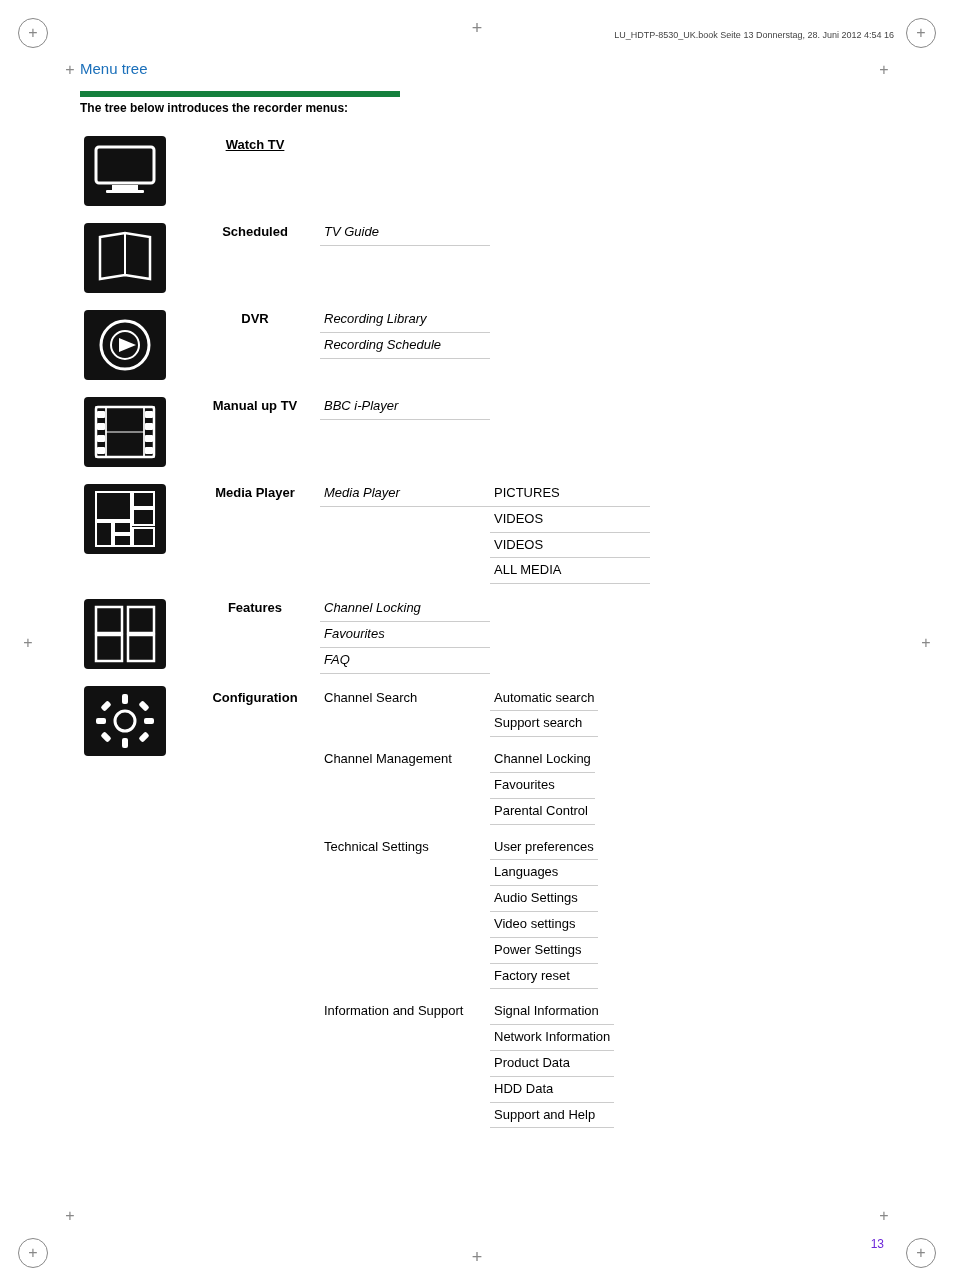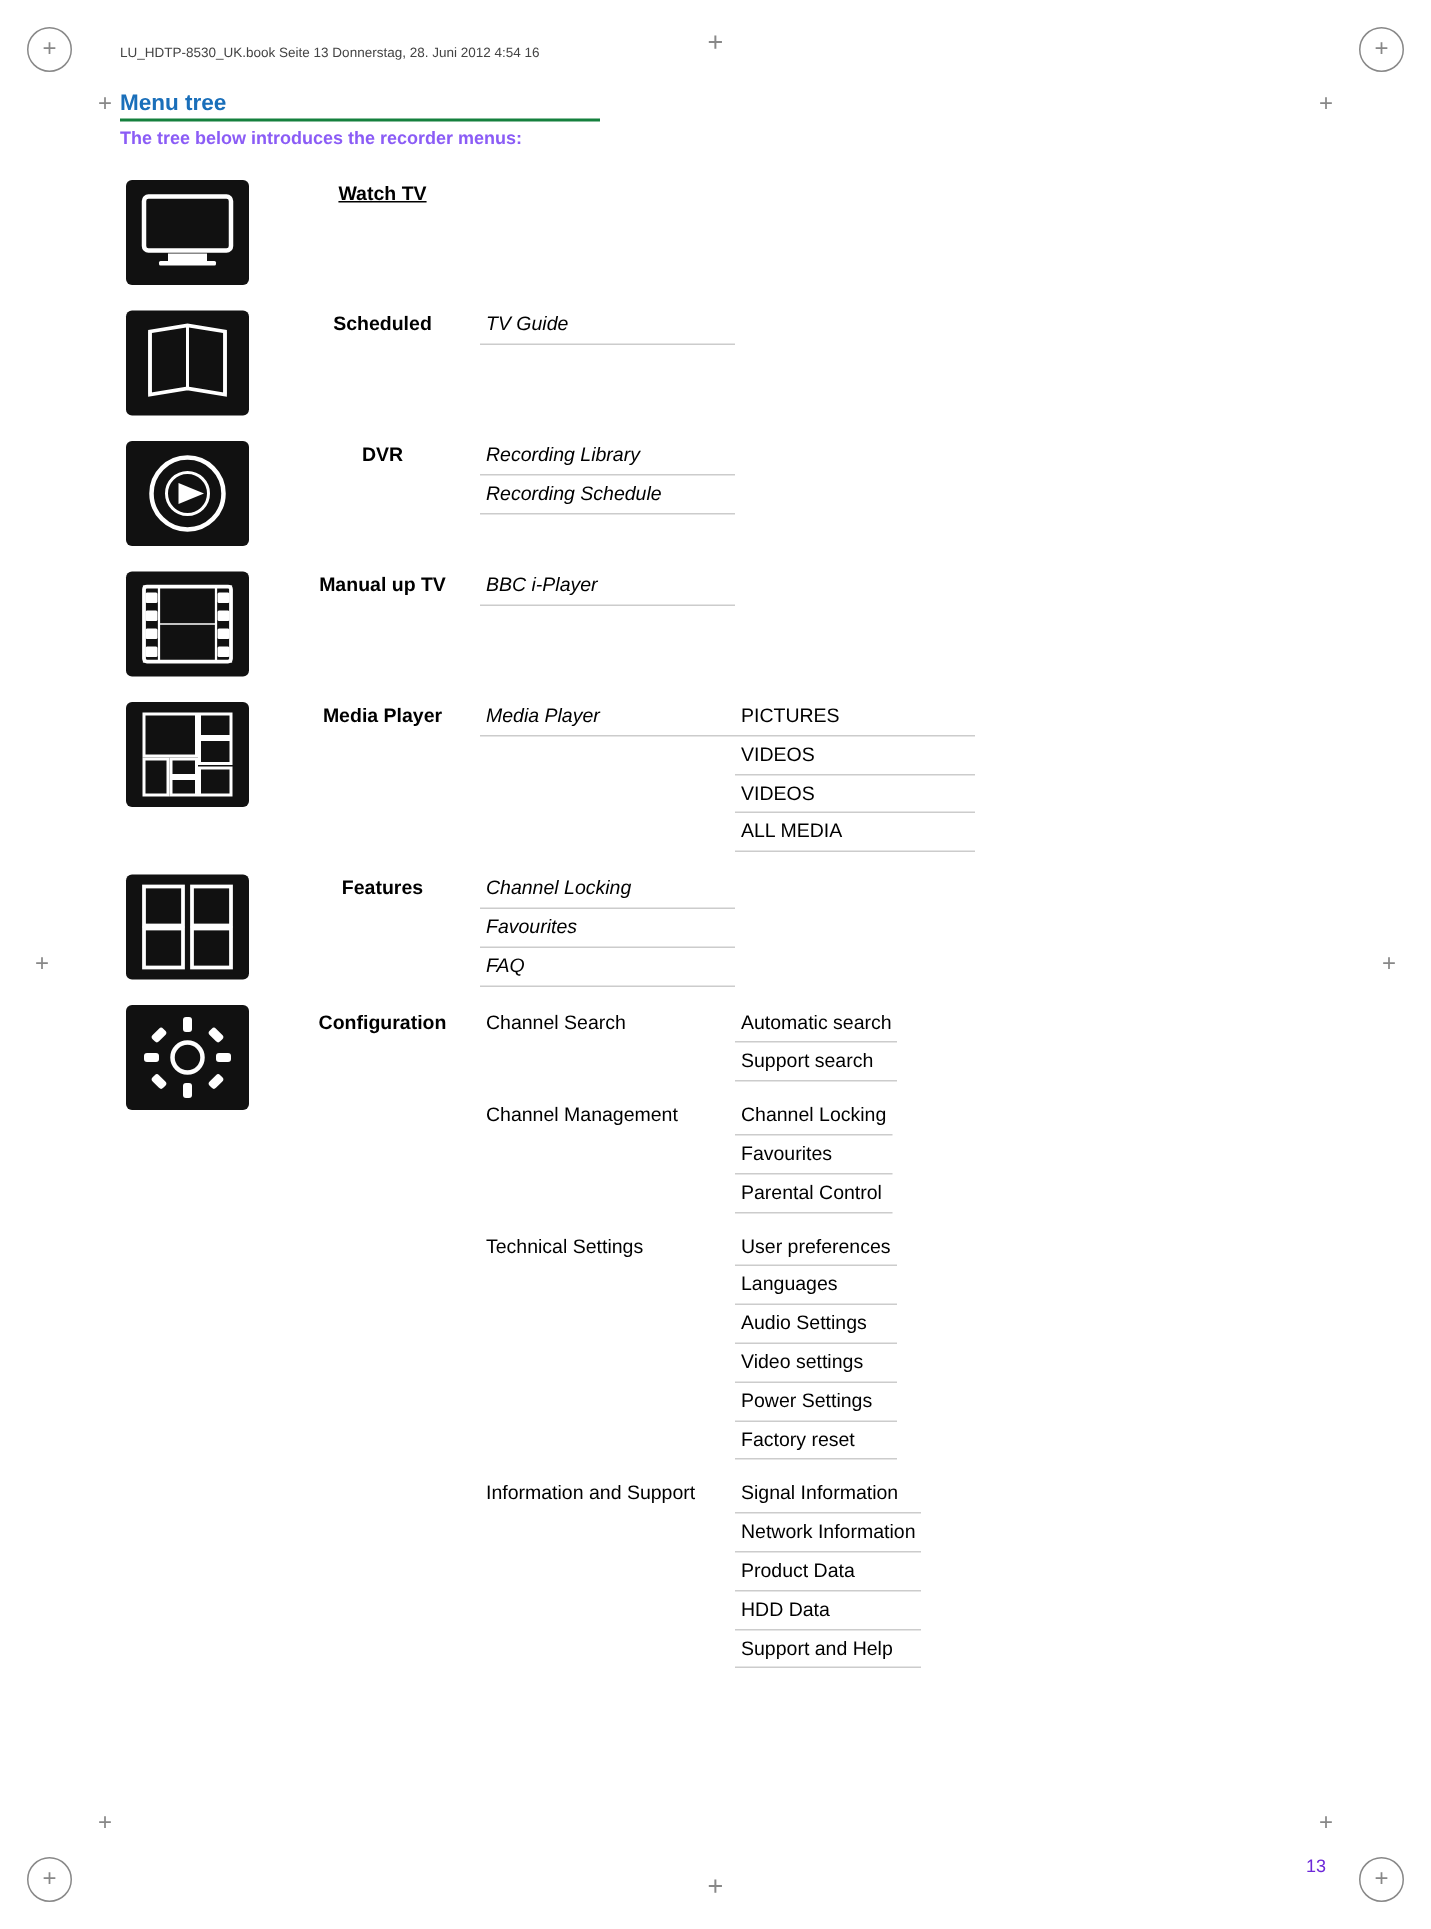--- a/index.html
+++ b/index.html
@@ -54,42 +54,43 @@
     .cross-ibr { bottom: 60px; right: 60px; }
     .cross-ml { top: 50%; left: 18px; transform: translateY(-50%); }
     .cross-mr { top: 50%; right: 18px; transform: translateY(-50%); }
 
     
     .header-file {
       font-size: 9px;
       color: #444;
       margin-bottom: 4px;
       margin-left: 20px;
+      text-align: right;
     }
 
     .page-content {
       margin-top: 20px;
       margin-left: 20px;
     }
 
     
     .section-title {
       font-size: 15px;
-      font-weight: bold;
+      font-weight: normal;
       color: #1a6fba;
-      border-bottom: 2px solid #15803d;
-      padding-bottom: 2px;
+      border-bottom: 6px solid #15803d;
+      padding-bottom: 14px;
       display: inline-block;
       margin-bottom: 4px;
       width: 320px;
     }
     .section-subtitle {
       font-size: 12px;
       font-weight: bold;
-      color: #8b5cf6;
+      color: #000000;
       margin-bottom: 18px;
     }
 
     
     .menu-tree {
       display: flex;
       flex-direction: column;
       gap: 0px;
     }
 

